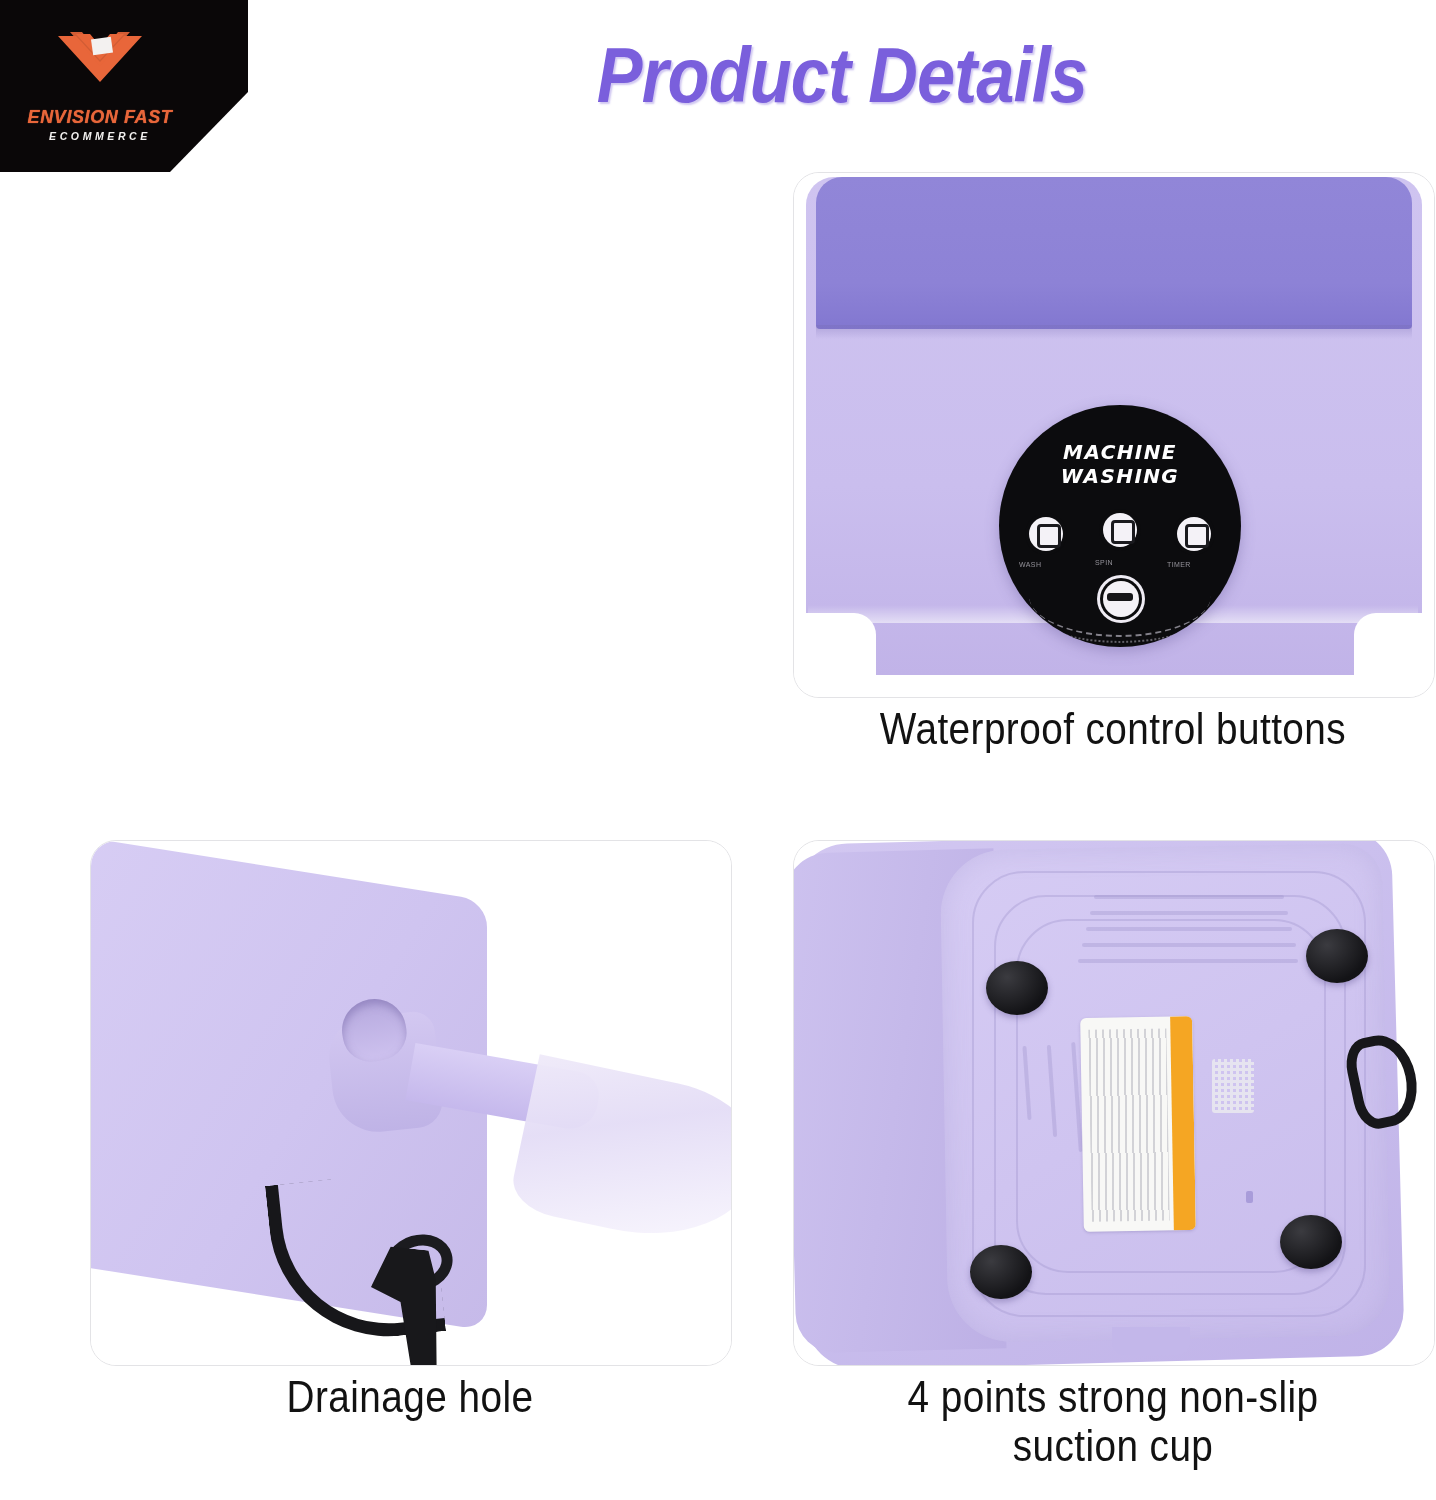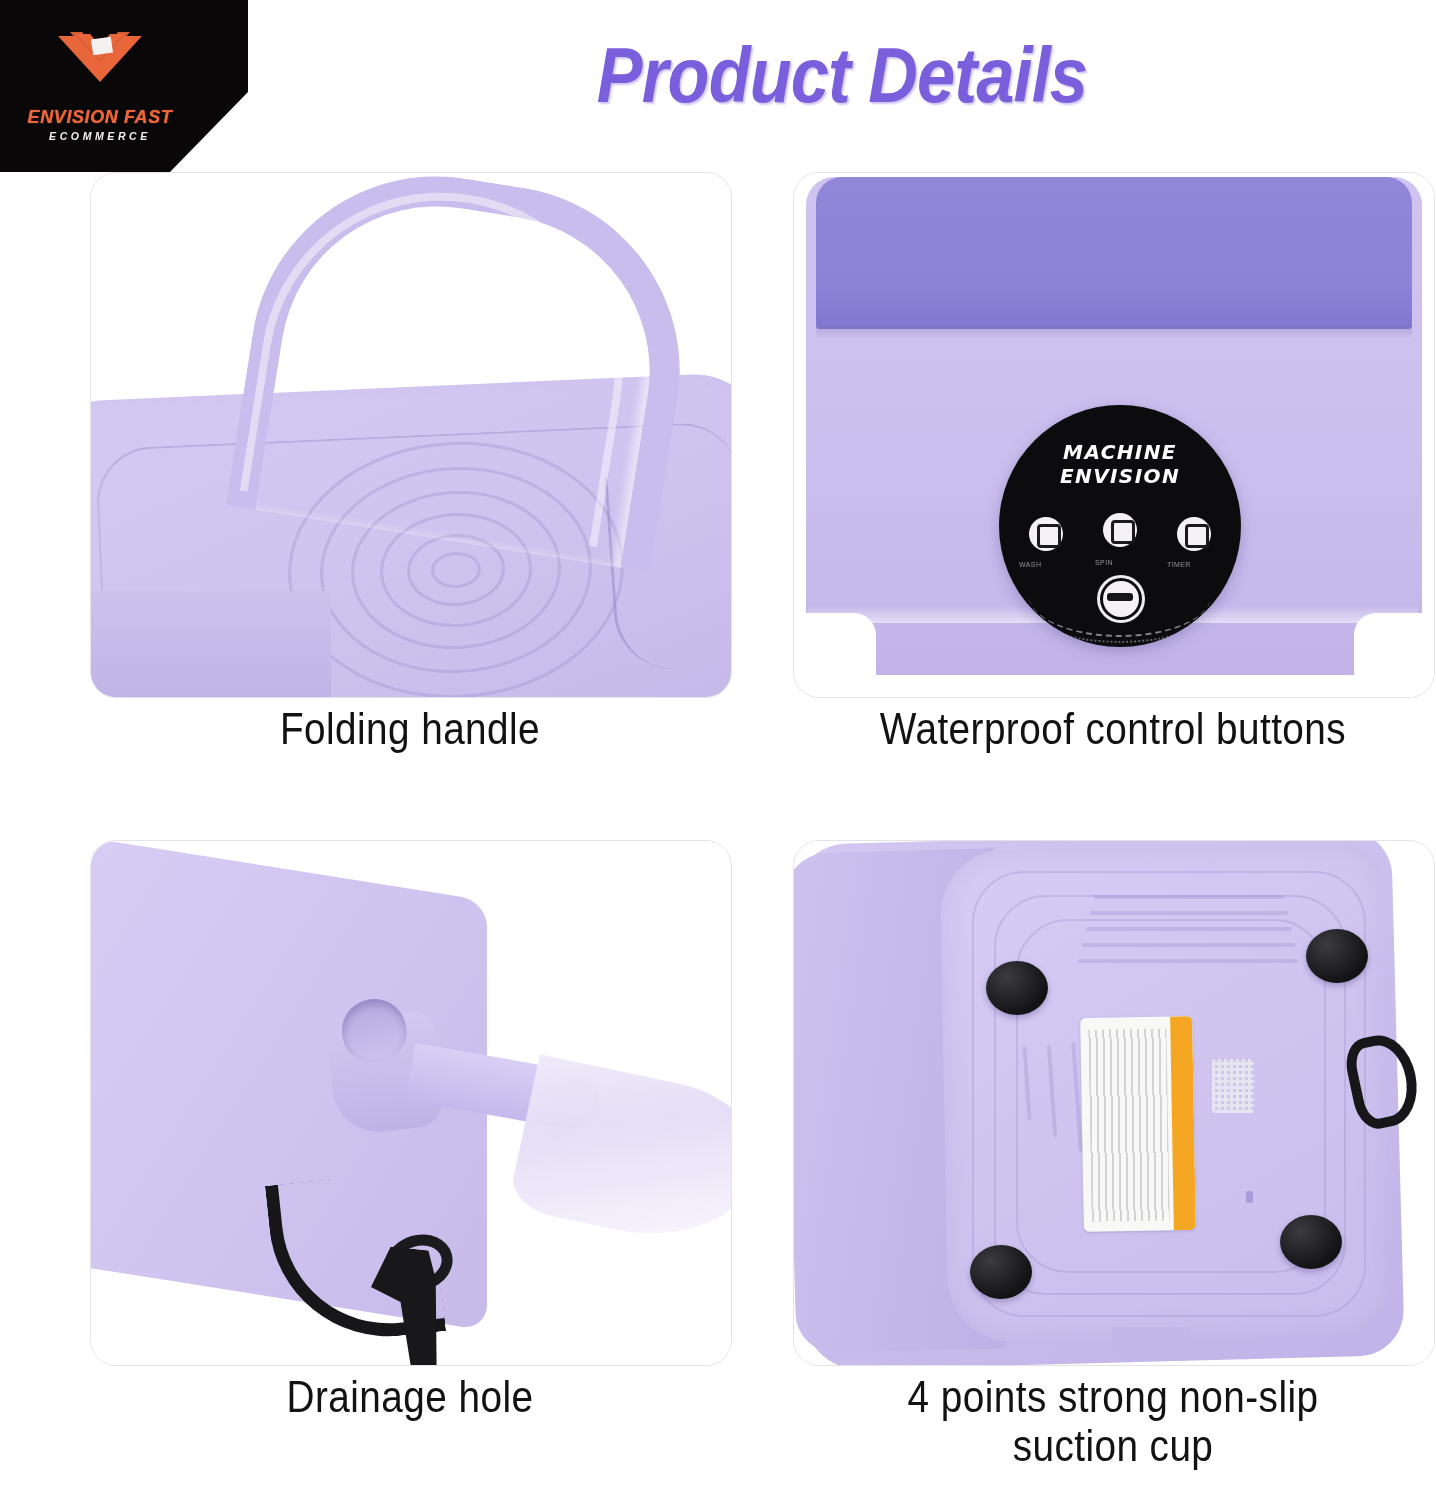--- a/index.html
+++ b/index.html
@@ -361,56 +361,35 @@
       <div class="brand-name">ENVISION FAST</div>
       <div class="brand-sub">ECOMMERCE</div>
     </div>
   </div>
 
   <div class="page-title">Product Details</div>
 </div>
 
 <div class="grid">
 
-  <div class="cell cell-tl">
-    <div class="frame">
-      <div class="photo p1">
-        <div class="lid"></div>
-        <div class="lid-seam"></div>
-        <div class="ripples">
-          <i class="r1"></i>
-            <i class="r2"></i>
-            <i class="r3"></i>
-          <i class="r4"></i>
-            <i class="r5"></i>
-            <i class="r6"></i>
-        </div>
-        <div class="lid-notch"></div>
-        <div class="handle"></div>
-        <div class="handle-hi"></div>
-        <div class="body-left"></div>
-      </div>
-    </div>
-    <div class="caption">Folding handle</div>
-  </div>
 
   <div class="cell cell-tr">
     <div class="frame">
       <div class="photo p2">
         <div class="machine"></div>
         <div class="lid-top"></div>
         <div class="lid-shadow"></div>
         <div class="base-edge"></div>
         <div class="body-notch-l"></div>
         <div class="body-notch-r"></div>
 
         <div class="panel">
           <div class="panel-title">
             <span>MACHINE</span><br>
-            <span>ENVISION</span>
+            <span>WASHING</span>
           </div>
           <div class="arc"></div>
           <div class="arc2"></div>
           <div class="btn b1"></div>
           <div class="btn b2"></div>
           <div class="btn b3"></div>
           <div class="btn b4"></div>
           <div class="lbl l1">WASH</div>
           <div class="lbl l2">SPIN</div>
           <div class="lbl l3">TIMER</div>

